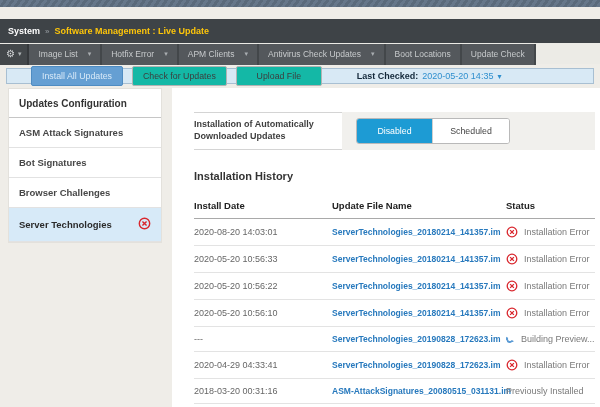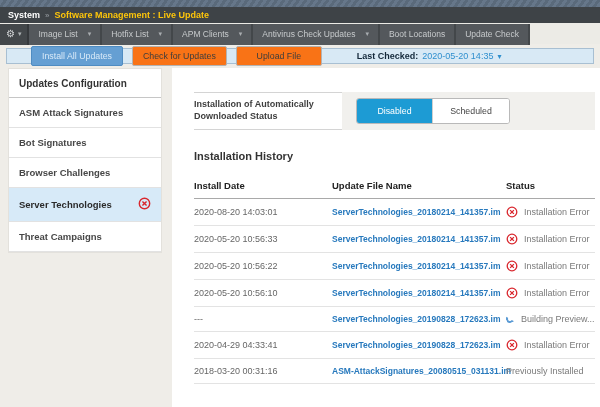--- a/index.html
+++ b/index.html
@@ -5,22 +5,22 @@
   * { margin:0; padding:0; box-sizing:border-box; }
   html,body { width:600px; height:407px; overflow:hidden; }
   body { font-family:"Liberation Sans", sans-serif; }
   .app { width:600px; height:407px; background:#efede8; display:flex; flex-direction:column; }
 
   
   .stripe-band { height:7px; flex:0 0 auto;
     background:repeating-linear-gradient(125deg,#66778a 0 3px,#5a6a7b 3px 6px); }
 
   
-  .title-bar { height:16px; flex:0 0 auto; background:#3e4347; display:flex; align-items:center;
-    padding-left:8px; font-size:9px; }
+  .title-bar { height:24px; flex:0 0 auto; background:#3e4347; display:flex; align-items:center;
+    padding-left:8px; font-size:9px;margin-top:12px; }
   .tb-section { color:#ffffff; font-weight:bold; }
   .tb-sep { color:#9aa0a5; margin:0 5px; font-size:8px; }
   .tb-page { color:#fdc50a; font-weight:bold; }
 
   
   .tab-bar { height:21px; flex:0 0 auto; background:#ecebe6; }
   .tab-strip { display:inline-flex; height:21px; background:#43474a; align-items:stretch; }
   .gear-btn { display:flex; align-items:center; padding:0 6px; border-right:2px solid #35383b;
     color:#d5d7d9; cursor:pointer; }
   .gear { font-size:10px; line-height:1; }
@@ -28,21 +28,21 @@
   .tabs { display:flex; align-items:stretch; }
   .tab { display:flex; align-items:center; background:#54585c; color:#c7cacc; font-size:8.5px;
     padding:0 9px; margin-right:2px; cursor:pointer; white-space:nowrap; }
   .tab .tab-caret { font-size:7px; color:#a9adb0; margin-left:10px; }
   .tab.active { background:#4c5054; color:#ffffff; font-weight:bold; border-bottom:3px solid #fdc10d; }
 
   
   .toolbar { flex:0 0 auto; height:16px; margin:4px 6px 0 6px; background:#d8e9f5;
     border:1px solid #a8bfd2; display:flex; align-items:center; padding-left:24px; }
   .btn { height:20px; min-width:86px; padding:0 10px; font-size:8.8px; border-radius:2px;
-    background:#f97316; border:1px solid #b3b3b3; color:#3d3d3d; cursor:pointer; margin-right:9px;
+    background:#14b8a6; border:1px solid #b3b3b3; color:#3d3d3d; cursor:pointer; margin-right:9px;
     font-family:"Liberation Sans", sans-serif; }
   .btn-primary { background:#659fd3; border-color:#4f8cc2; color:#d9eaf8; }
   .lc-label { font-size:9px; font-weight:bold; color:#13283a; margin-left:26px; }
   .lc-value { font-size:9px; color:#2f8fce; margin-left:4px; cursor:pointer; }
   .lc-caret { font-size:8px; color:#2f8fce; margin-left:4px; cursor:pointer; }
 
   
   .content { flex:1; display:flex; padding-top:4px; overflow:hidden; }
 
   .sidebar { align-self:flex-start; margin-left:8px; width:154px; background:#ffffff;
@@ -100,21 +100,21 @@
       <div class="gear-btn">
         <span class="gear">⚙</span>
         <span class="caret">▾</span>
       </div>
       <div class="tabs">
           <div class="tab">
     <span class="tab-label">Image List</span>
     <span class="tab-caret">▾</span>
   </div>
           <div class="tab">
-    <span class="tab-label">Hotfix List</span>
+    <span class="tab-label">Hotfix Error</span>
     <span class="tab-caret">▾</span>
   </div>
           <div class="tab">
     <span class="tab-label">APM Clients</span>
     <span class="tab-caret">▾</span>
   </div>
           <div class="tab">
     <span class="tab-label">Antivirus Check Updates</span>
     <span class="tab-caret">▾</span>
   </div>
@@ -158,32 +158,28 @@
   </div>
           <div class="sb-item selected">
     <span class="sb-label">Server Technologies</span>
     <span class="err-icon">
       <svg width="13" height="13" viewBox="0 0 12 12">
                 <circle cx="6" cy="6" r="4.8" fill="none" stroke="#d9272e" stroke-width="1.3"></circle>
                 <path d="M4.1 4.1 L7.9 7.9 M7.9 4.1 L4.1 7.9" stroke="#d9272e" stroke-width="1.3"></path>
               </svg>
     </span>
   </div>
-          <div class="sb-item">
-    <span class="sb-label">Threat Campaigns</span>
-
-  </div>
         </div>
     </div>
 
     <div class="main">
       <div class="auto-row">
         <div class="auto-label">
           <span>Installation of Automatically</span><br>
-          <span>Downloaded Status</span>
+          <span>Downloaded Updates</span>
         </div>
         <div class="auto-control">
           <div class="segmented">
               <button class="seg-btn active">Disabled</button>
               <button class="seg-btn">Scheduled</button>
             </div>
         </div>
       </div>
 
       <div class="history-title">Installation History</div>

